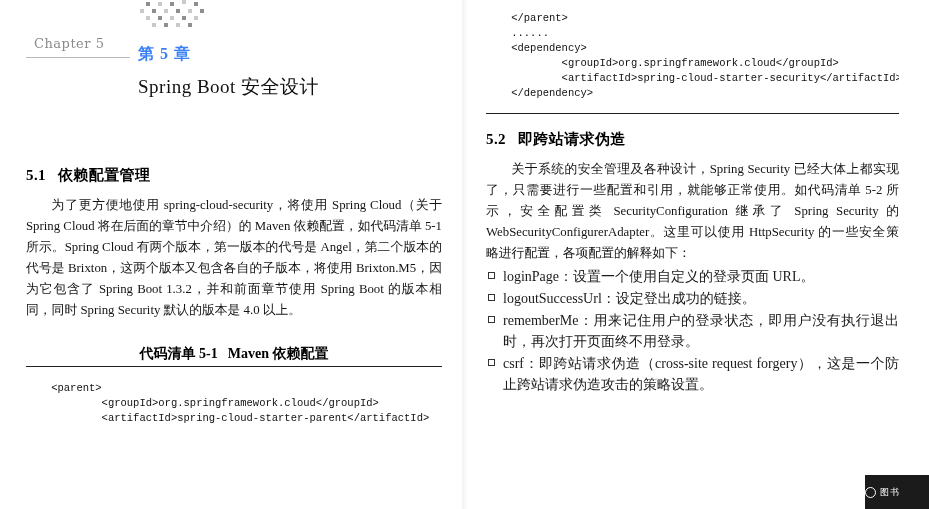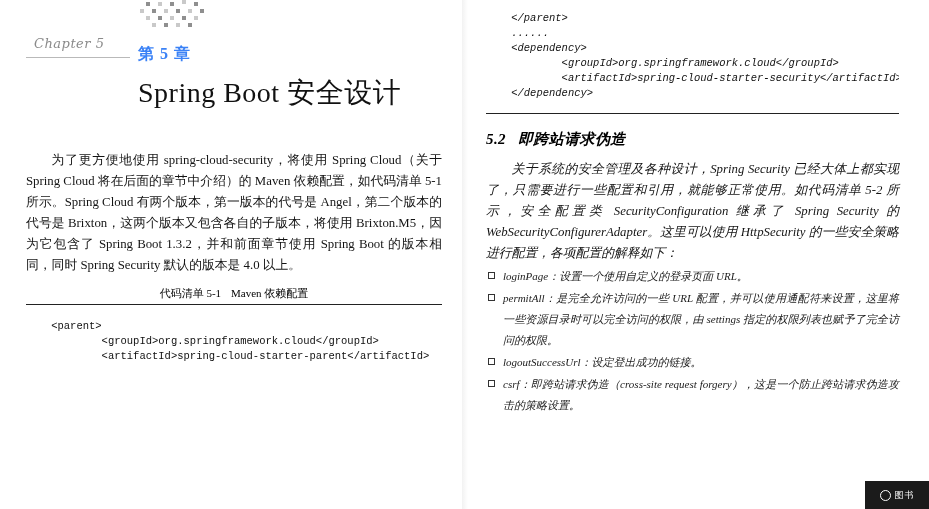--- a/index.html
+++ b/index.html
@@ -27,34 +27,32 @@
     height: 509px;
     box-sizing: border-box;
     padding: 0 22px 0 26px;
   }
   .page-right {
     position: relative;
     width: 465px;
     height: 509px;
     box-sizing: border-box;
     padding: 0 30px 0 22px;
-    font-style: italic;
   }
 
   
   .chapter-head {
     position: relative;
     height: 150px;
   }
   .chapter-script {
     position: absolute;
     left: 8px;
     top: 36px;
     font-family: "DejaVu Serif", serif;
-    font-style: italic;
     font-size: 13px;
     color: #8a8a8a;
     letter-spacing: 0.5px;
   }
   .chapter-rule {
     position: absolute;
     left: 0px;
     top: 57px;
     width: 104px;
     height: 1px;
@@ -80,21 +78,21 @@
     top: 44px;
     font-size: 16px;
     font-weight: bold;
     letter-spacing: 1px;
     color: #3b82f6;
   }
   .chapter-title {
     position: absolute;
     left: 112px;
     top: 74px;
-    font-size: 28px;
+    font-size: 19px;
     letter-spacing: 0.5px;
     color: #111;
   }
 
   
   .para {
     font-size: 12.8px;
     line-height: 21px;
     text-align: justify;
     text-justify: inter-ideograph;
@@ -107,23 +105,23 @@
     font-size: 15px;
     font-weight: bold;
     margin: 16px 0 10px 0;
     color: #000;
     letter-spacing: 0.4px;
   }
   .sec-head .num { margin-right: 12px; text-align: center; }
 
   .caption {
     text-align: center;
-    font-size: 11px;
-    font-weight: normal;
-    margin: 10px 0 3px 0;
+    font-size: 14px;
+    font-weight: bold;
+    margin: 24px 0 3px 0;
     color: #000;
   }
   .caption .cnum { margin-right: 10px; }
 
   .code-rule {
     height: 1px;
     background: #222;
     margin: 0;
   }
 
@@ -136,21 +134,21 @@
     padding: 3px 0 2px 0;
     overflow: hidden;
   }
 
   .bullets {
     margin: 0;
     padding: 0;
     list-style: none;
   }
   .bullets li {
-    font-size: 11px;
+    font-size: 14px;
     line-height: 21px;
     text-align: justify;
     padding-left: 17px;
     position: relative;
     margin-bottom: 1px;
   }
   .bullets li .sq {
     position: absolute;
     left: 2px;
     top: 6px;
@@ -167,28 +165,28 @@
     width: 6px;
     height: 509px;
     background: linear-gradient(to right, rgba(0,0,0,0.05), rgba(0,0,0,0.0));
   }
 
   .corner-watermark {
     position: absolute;
     right: 0px;
     bottom: 0px;
     width: 64px;
-    height: 28px;
+    height: 34px;
     background: #1b1b1b;
     color: #ffffff;
     font-family: "Liberation Sans", sans-serif;
     font-size: 9px;
     display: flex;
     align-items: center;
-    justify-content: center;
+    justify-content: flex-start;
     letter-spacing: 1px;
   }
   .corner-watermark .wm-mark {
     display: inline-block;
     width: 9px;
     height: 9px;
     border: 1px solid #fff;
     border-radius: 50%;
     margin-right: 4px;
   }
@@ -233,20 +231,23 @@
           <span class="dot dark" style="left:26px; top:23px;"></span>
           <span class="dot" style="left:38px; top:23px;"></span>
           <span class="dot dark" style="left:50px; top:23px;"></span>
         </div>
 
         <div class="chapter-num">第 5 章</div>
         <div class="chapter-title">Spring Boot 安全设计</div>
       </div>
 
 
+      <h2 class="sec-head">
+        <span class="num">5.1</span><span>依赖配置管理</span>
+      </h2>
 
       <p class="para indent">为了更方便地使用 spring-cloud-security，将使用 Spring Cloud（关于 Spring Cloud 将在后面的章节中介绍）的 Maven 依赖配置，如代码清单 5-1 所示。Spring Cloud 有两个版本，第一版本的代号是 Angel，第二个版本的代号是 Brixton，这两个版本又包含各自的子版本，将使用 Brixton.M5，因为它包含了 Spring Boot 1.3.2，并和前面章节使用 Spring Boot 的版本相同，同时 Spring Security 默认的版本是 4.0 以上。</p>
 
       <div class="caption">
         <span class="cnum">代码清单 5-1</span><span>Maven 依赖配置</span>
       </div>
       <div class="code-rule"></div>
       <pre class="code">    &lt;parent&gt;
             &lt;groupId&gt;org.springframework.cloud&lt;/groupId&gt;
             &lt;artifactId&gt;spring-cloud-starter-parent&lt;/artifactId&gt;</pre>
@@ -265,22 +266,22 @@
 
 
       <h2 class="sec-head">
         <span class="num">5.2</span><span>即跨站请求伪造</span>
       </h2>
 
       <p class="para indent">关于系统的安全管理及各种设计，Spring Security 已经大体上都实现了，只需要进行一些配置和引用，就能够正常使用。如代码清单 5-2 所示，安全配置类 SecurityConfiguration 继承了 Spring Security 的 WebSecurityConfigurerAdapter。这里可以使用 HttpSecurity 的一些安全策略进行配置，各项配置的解释如下：</p>
 
       <ul class="bullets">
         <li><span class="sq"></span><span>loginPage：设置一个使用自定义的登录页面 URL。</span></li>
-        <li><span class="sq"></span><span>permitAll：是完全允许访问的一些 URL 配置，并可以使用通配符来设置，这里将一些资源目录时可以完全访问的权限，由 settings 指定的权限列表也赋予了完全访问的权限。</span></li>
         <li><span class="sq"></span><span>logoutSuccessUrl：设定登出成功的链接。</span></li>
+        <li><span class="sq"></span><span>rememberMe：用来记住用户的登录状态，即用户没有执行退出时，再次打开页面终不用登录。</span></li>
         <li><span class="sq"></span><span>csrf：即跨站请求伪造（cross-site request forgery），这是一个防止跨站请求伪造攻击的策略设置。</span></li>
 
       </ul>
 
     </div>
   </div>
 
   <div class="gutter-shadow"></div>
 
   <div class="corner-watermark">

